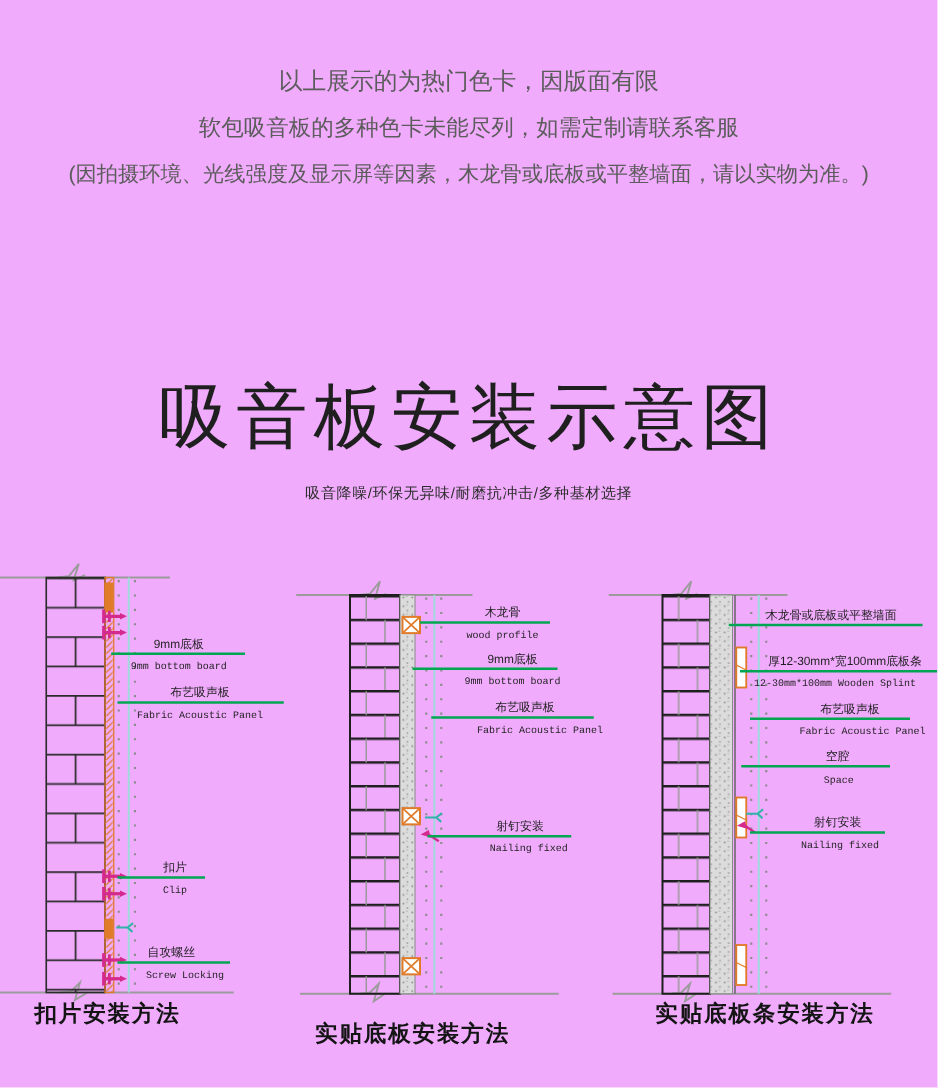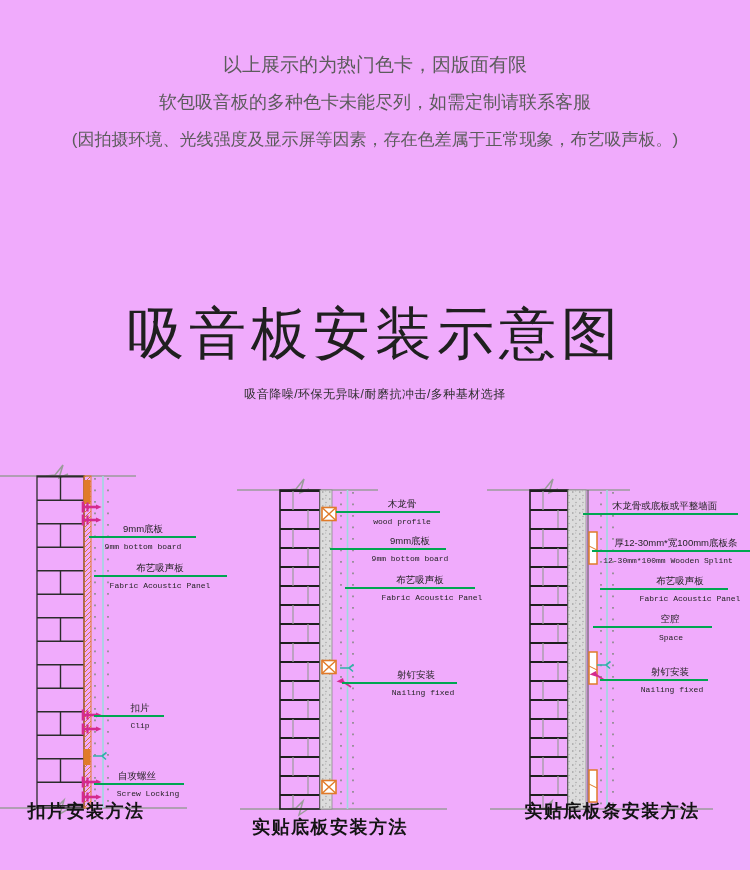--- a/index.html
+++ b/index.html
@@ -6,21 +6,21 @@
   #page{position:relative;width:750px;height:870px;background:#f0abfc;overflow:hidden;
         font-family:"Liberation Sans",sans-serif;}
   .notice{position:absolute;left:0;width:750px;text-align:center;color:#5c5c5c;}
   #notice1{top:52px;font-size:19px;}
   #notice2{top:90px;font-size:18px;}
   #notice3{top:128px;font-size:17px;}
   #title{position:absolute;top:296px;left:0;width:750px;text-align:center;
          font-size:57px;letter-spacing:5px;color:#1f1f1f;font-weight:500;}
   #subtitle{position:absolute;top:386px;left:0;width:750px;text-align:center;
             font-size:12px;color:#2e2e2e;letter-spacing:.5px;}
-  .fig{position:absolute;top:462px;height:360px;}
+  .fig{position:absolute;top:448px;height:360px;}
   #fig1{left:0;width:250px;}
   #fig2{left:230px;width:270px;}
   #fig3{left:480px;width:270px;}
   .fig svg{display:block;width:100%;height:100%;}
   .cap{position:absolute;top:799px;transform:translateX(-50%);white-space:nowrap;
        font-size:18px;font-weight:700;color:#141414;letter-spacing:1.5px;text-align:center;}
   #cap1{left:86px;} #cap2{left:330px;margin-top:16px;} #cap3{left:612px;}
   .bnd{stroke:#9b9b9b;stroke-width:1.5;fill:none;}
   .leader{stroke:#00a651;stroke-width:2;fill:none;}
   .zh{font-family:"Liberation Sans",sans-serif;font-size:9.5px;fill:#1f1f1f;}
@@ -73,21 +73,21 @@
         <path d="M1 -3L-5.5 .5L2.5 3Z" fill="#d42a8e"></path>
       </g>
       <g id="tealG" stroke="#2fb3a9" fill="none" stroke-width="1.6">
         <path d="M0 0H9 M9 0L13.5 -3.5 M9 0L13 3.5"></path>
       </g>
     </defs>
   </svg>
 
   <div class="notice" id="notice1">以上展示的为热门色卡，因版面有限</div>
   <div class="notice" id="notice2">软包吸音板的多种色卡未能尽列，如需定制请联系客服</div>
-  <div class="notice" id="notice3">(因拍摄环境、光线强度及显示屏等因素，存在色差属于正常现象，布艺吸声板。)</div>
+  <div class="notice" id="notice3">(因拍摄环境、光线强度及显示屏等因素，木龙骨或底板或平整墙面，请以实物为准。)</div>
 
   <div id="title">吸音板安装示意图</div>
   <div id="subtitle">吸音降噪/环保无异味/耐磨抗冲击/多种基材选择</div>
 
   <figure class="fig" id="fig1" style="margin:0">
     <svg viewBox="0 0 250 360">
       <path class="bnd" d="M0 14H136"></path>
       <path class="bnd" d="M46 14L55 13L63 3L59 16L68 12"></path>
       <path class="bnd" d="M0 346H187"></path>
       <path class="bnd" d="M48 346L57 345L64 338L60 352L70 346"></path>

